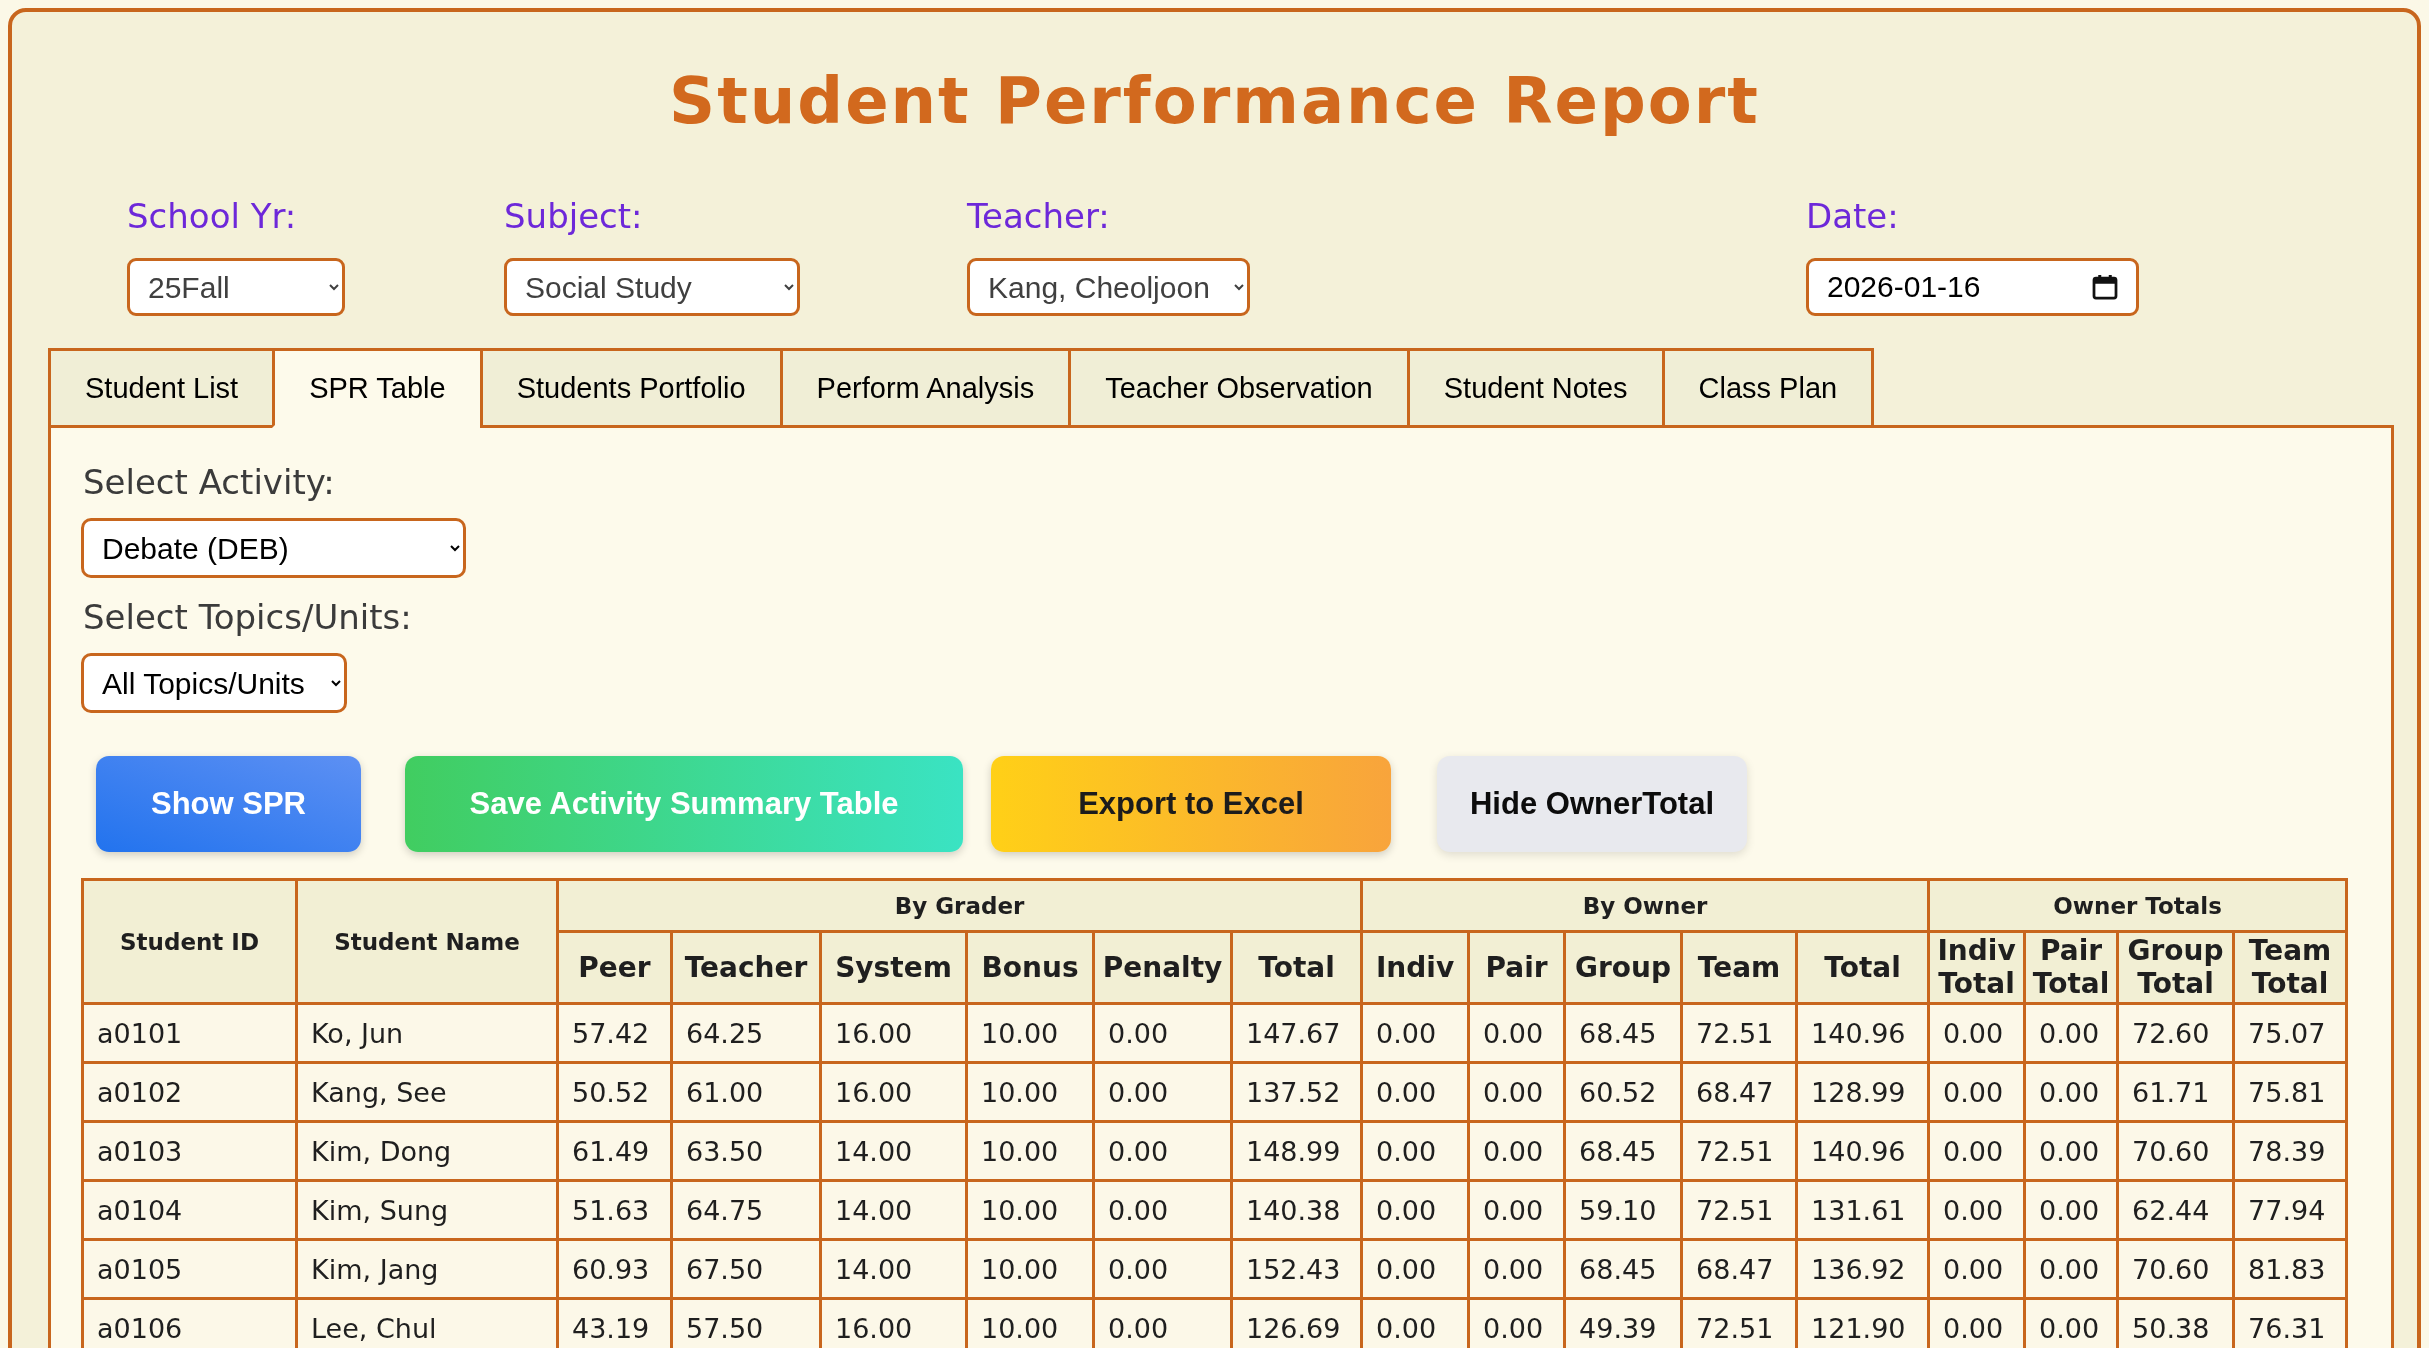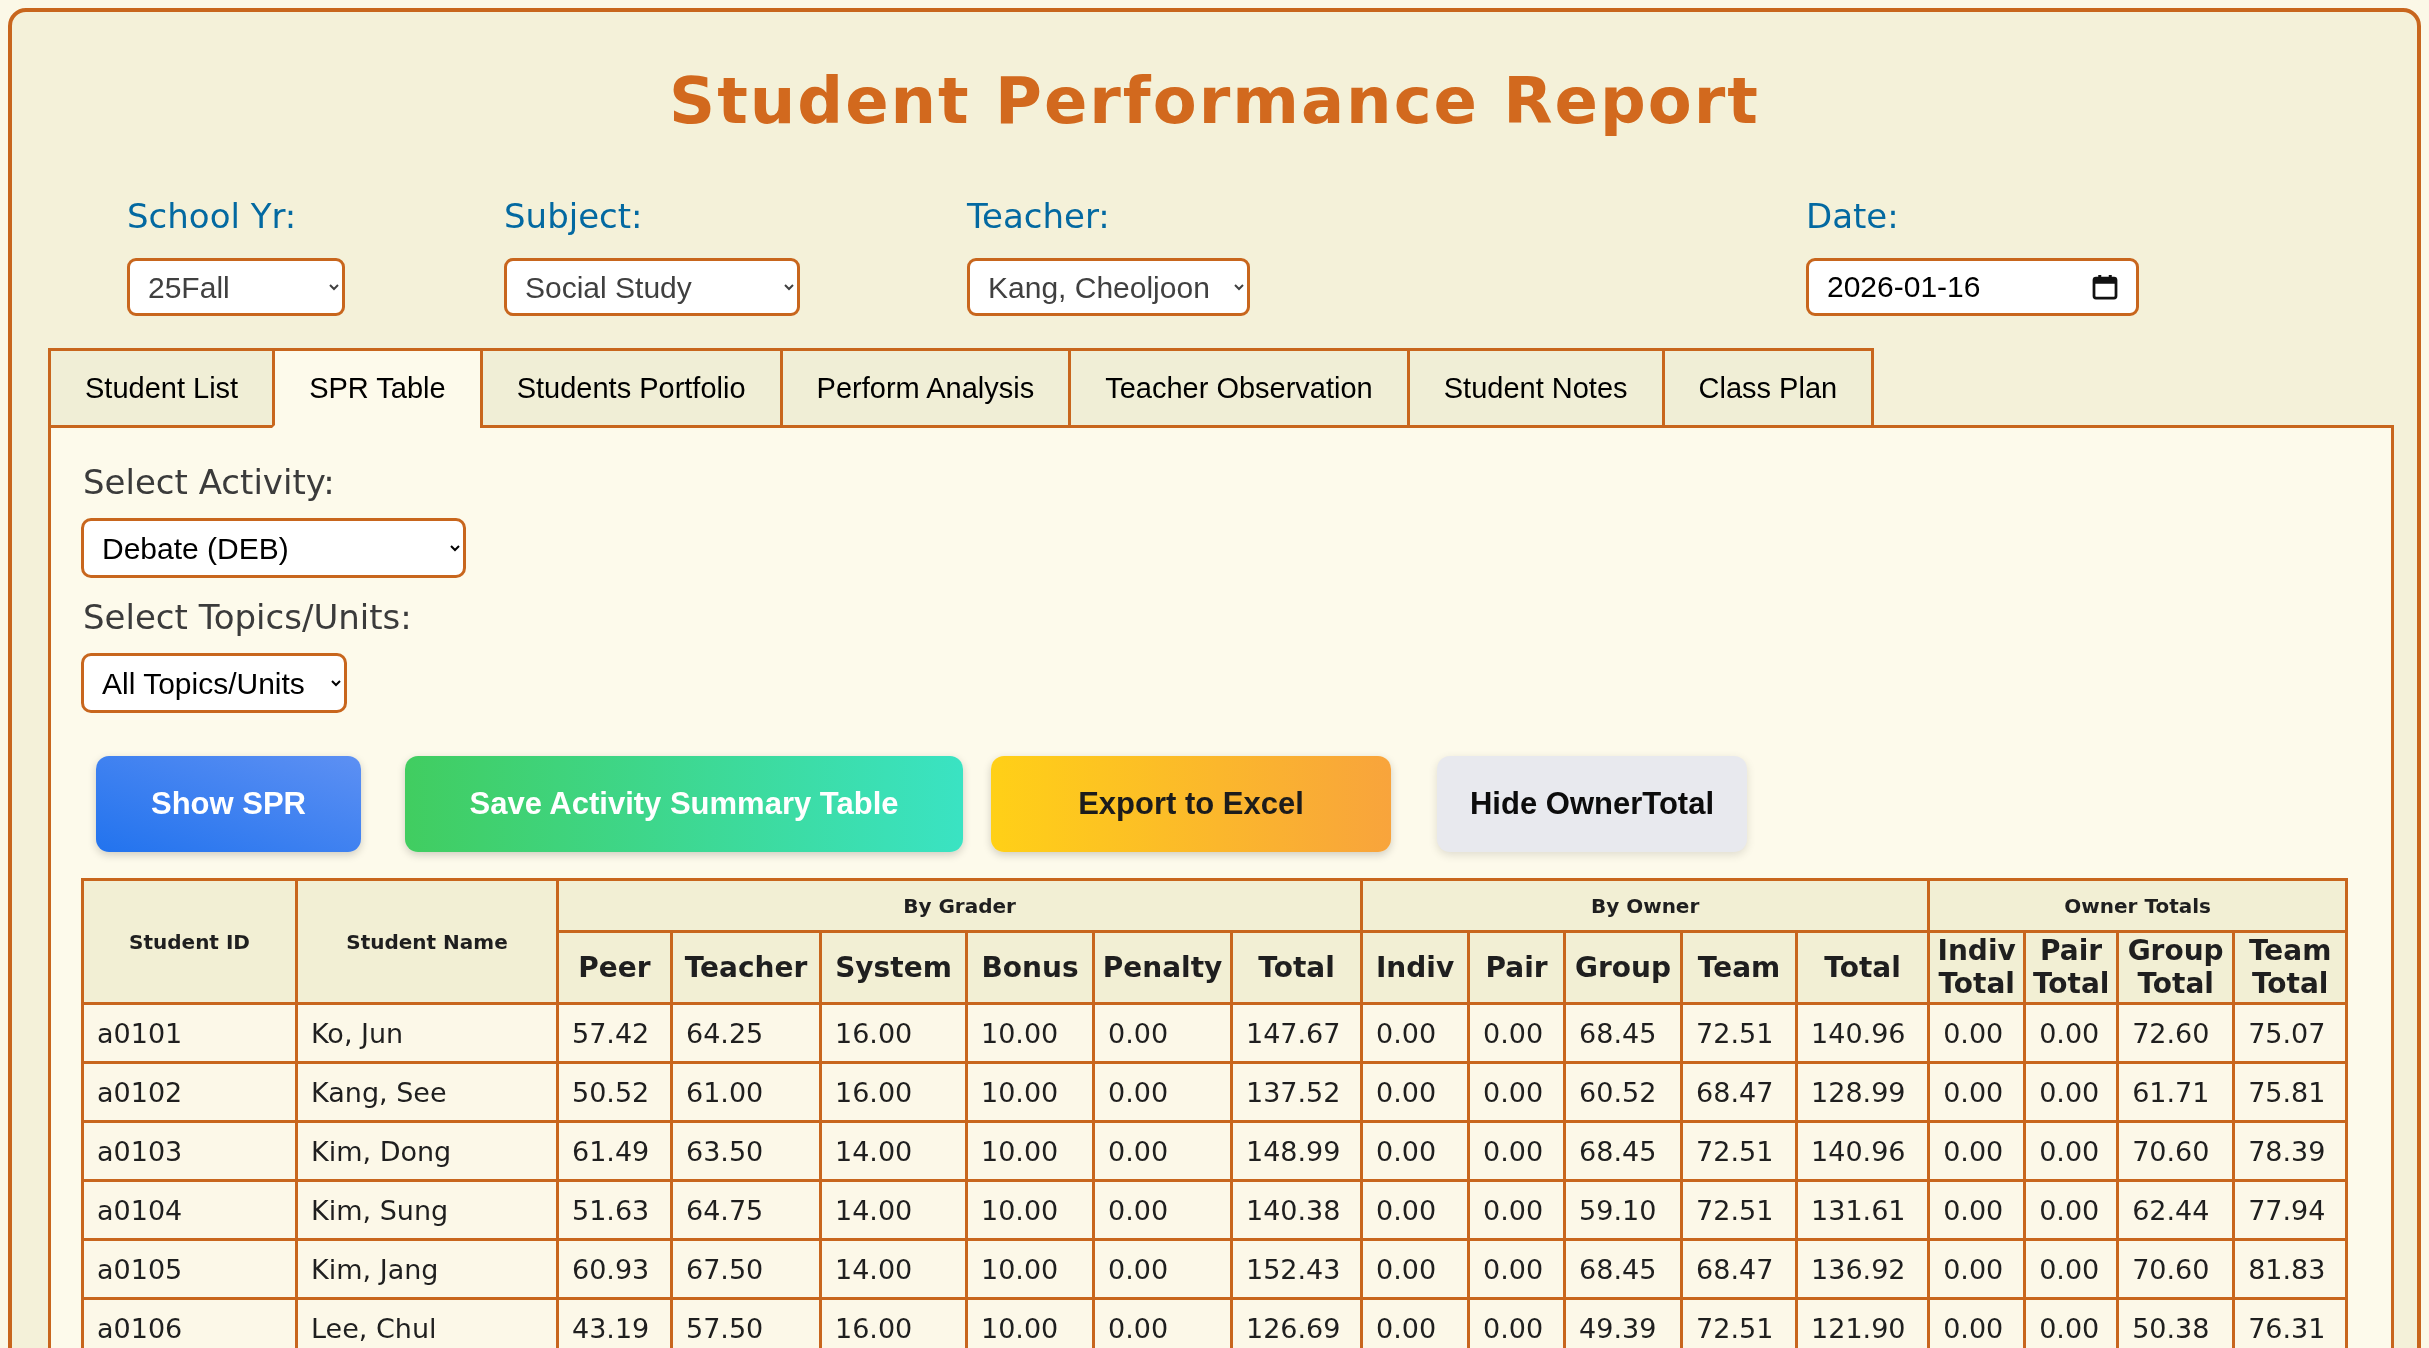--- a/index.html
+++ b/index.html
@@ -20,21 +20,21 @@
     text-align: center;
     font-size: 64px;
     font-weight: bold;
     color: #d2691e;
     letter-spacing: 2px;
   }
   
   .filter-row { position: relative; height: 152px; margin-top: 58px; }
   .filter-group { position: absolute; top: 0; }
   .filter-group .flabel {
-    font-size: 34px; color: #0369a1; margin-bottom: 22px; display: block;
+    font-size: 34px; color: #6d28d9; margin-bottom: 22px; display: block;
   }
   .fg-schoolyr { left: 115px; }
   .fg-subject  { left: 492px; }
   .fg-teacher  { left: 955px; }
   .fg-class    { left: 1400px; }
   .fg-date     { left: 1794px; }
   select.fselect {
     font-family: "Liberation Sans", sans-serif;
     font-size: 30px; color: #404040;
     height: 58px;
@@ -126,21 +126,21 @@
     font-size: 27px;
     color: #1f1f1f;
   }
   table.spr th, table.spr td { border: 3px solid #c8661d; }
   table.spr thead th {
     background: #f2efd4;
     font-weight: bold;
     text-align: center;
     vertical-align: middle;
   }
-  tr.group-row th { height: 52px; font-size: 20px; }
+  tr.group-row th { height: 52px; font-size: 23px; }
   tr.sub-row th { height: 72px; font-size: 28px; }
   th.corner { font-size: 29px; }
   th.two-line { font-size: 23px; line-height: 1.15; white-space: pre-line; font-weight: bold; }
   table.spr tbody td {
     background: #fcf8e8;
     height: 59px;
     padding-left: 13px;
     text-align: left;
     vertical-align: middle;
     overflow: hidden; white-space: nowrap;

